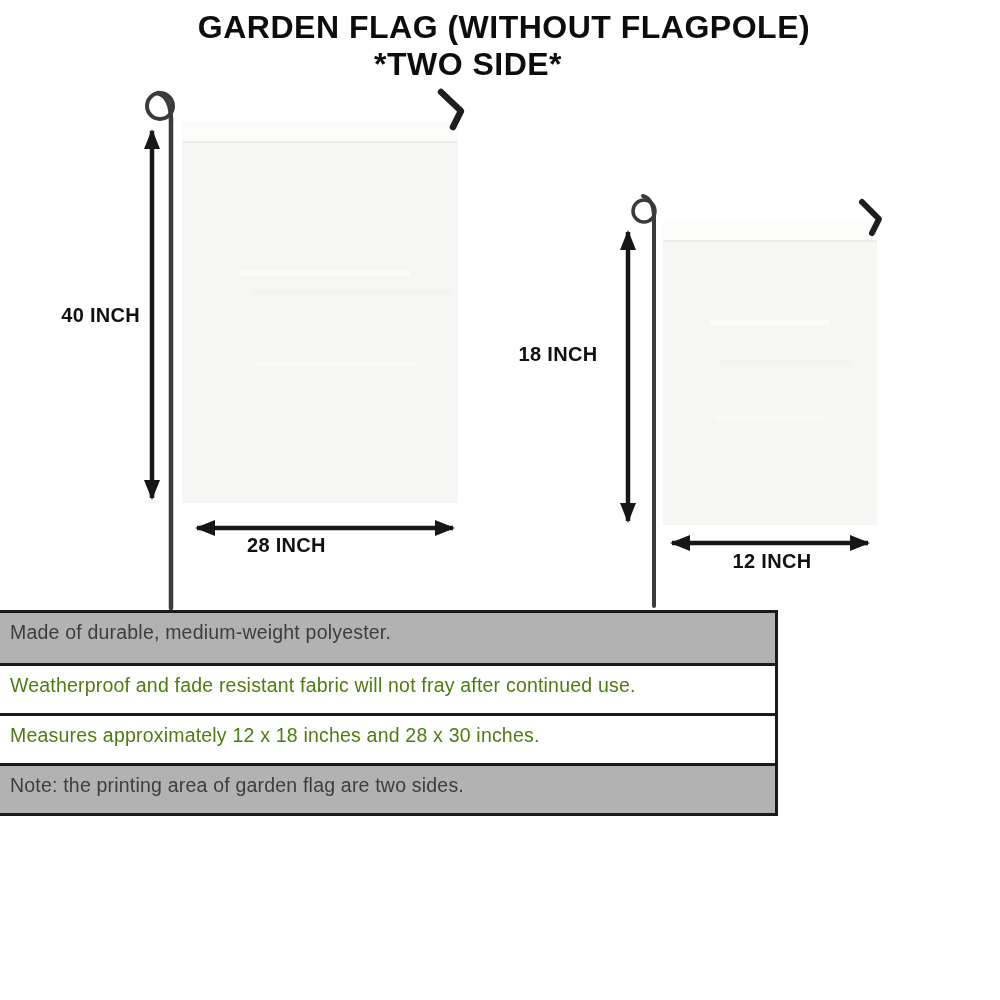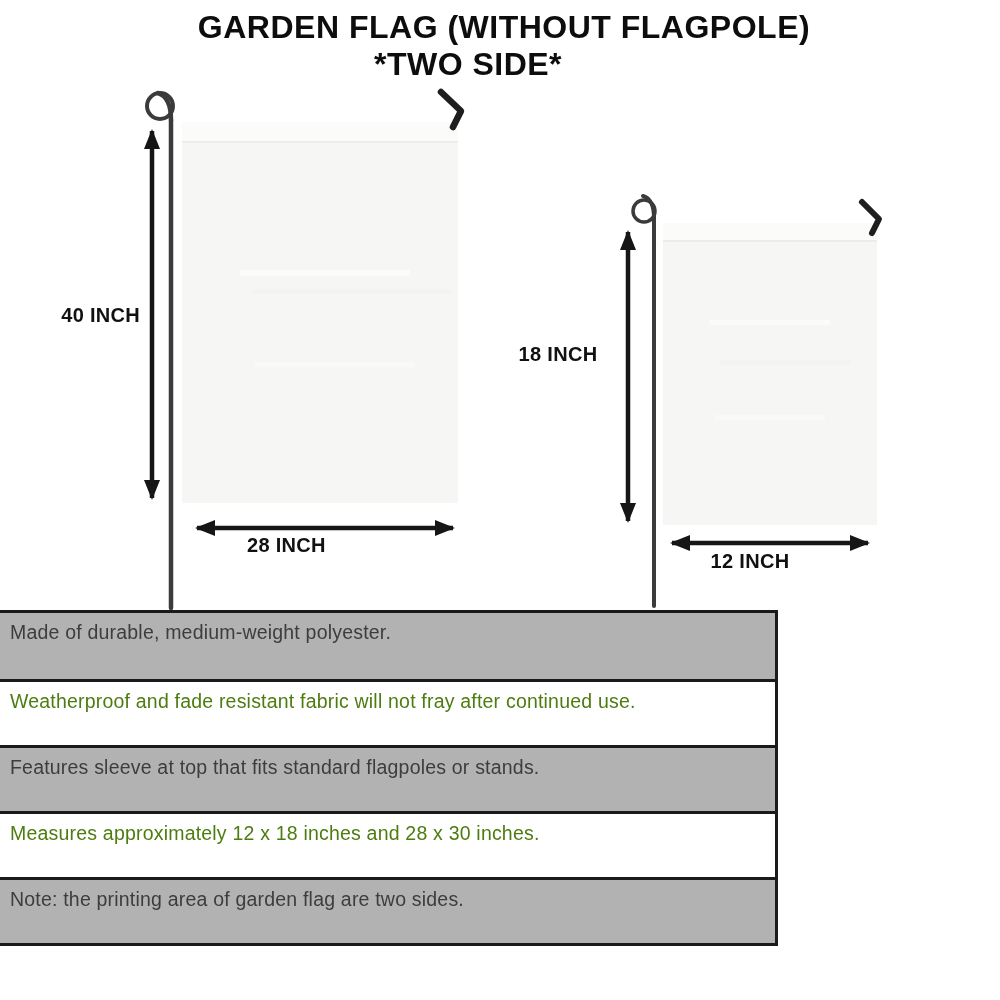--- a/index.html
+++ b/index.html
@@ -26,28 +26,28 @@
     line-height:36px;
   }
   .diagram{position:absolute;top:0;left:0;width:1000px;height:1000px;}
   .dim-label{
     position:absolute;color:#111111;font-weight:bold;
     font-size:20px;letter-spacing:.3px;white-space:nowrap;
   }
   .lbl-40{top:296px;left:30px;width:110px;text-align:right;margin-top:8px;}
   .lbl-28{top:534px;left:247px;width:150px;text-align:left;}
   .lbl-18{top:343px;left:503px;width:110px;text-align:center;}
-  .lbl-12{top:550px;left:675px;width:150px;text-align:center;}
+  .lbl-12{top:550px;left:697px;width:150px;text-align:center;}
   .features{
     position:absolute;top:610px;left:0px;width:775px;
     border:3px solid #1a1a1a;border-left:none;
     background:#ffffff;
   }
   .frow{
-    height:66px;box-sizing:border-box;
+    height:50px;box-sizing:border-box;
     padding:6px 6px 0 10px;
     font-size:19.5px;letter-spacing:.2px;
     border-top:3px solid #1a1a1a;
     line-height:26px;
   }
   .frow:first-child{border-top:none;}
   .frow.shaded{background:#b2b2b2;color:#3d3d3d;}
   .frow.plain{background:#ffffff;color:#4d7c0f;}
 </style>
 </head>
@@ -111,18 +111,17 @@
     
     <div class="dim-label lbl-40">40 INCH</div>
     <div class="dim-label lbl-28">28 INCH</div>
     <div class="dim-label lbl-18">18 INCH</div>
     <div class="dim-label lbl-12">12 INCH</div>
   </div>
 
   <div class="features">
     <div class="frow shaded">Made of durable, medium-weight polyester.</div>
     <div class="frow plain">Weatherproof and fade resistant fabric will not fray after continued use.</div>
-    <div class="frow shaded">Features sleeve at top that fits standard flagpoles or stands.</div>
     <div class="frow plain">Measures approximately 12 x 18 inches and 28 x 30 inches.</div>
     <div class="frow shaded">Note: the printing area of garden flag are two sides.</div>
   </div>
 
 </div>
 
 </body></html>

